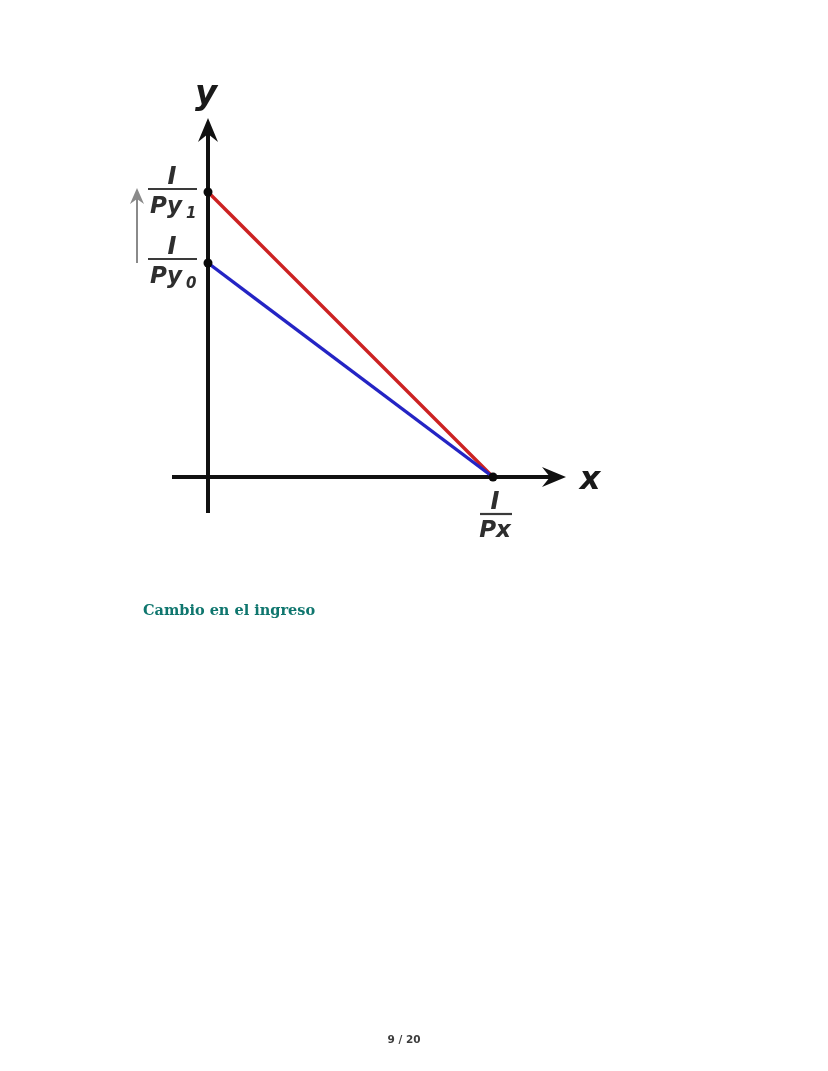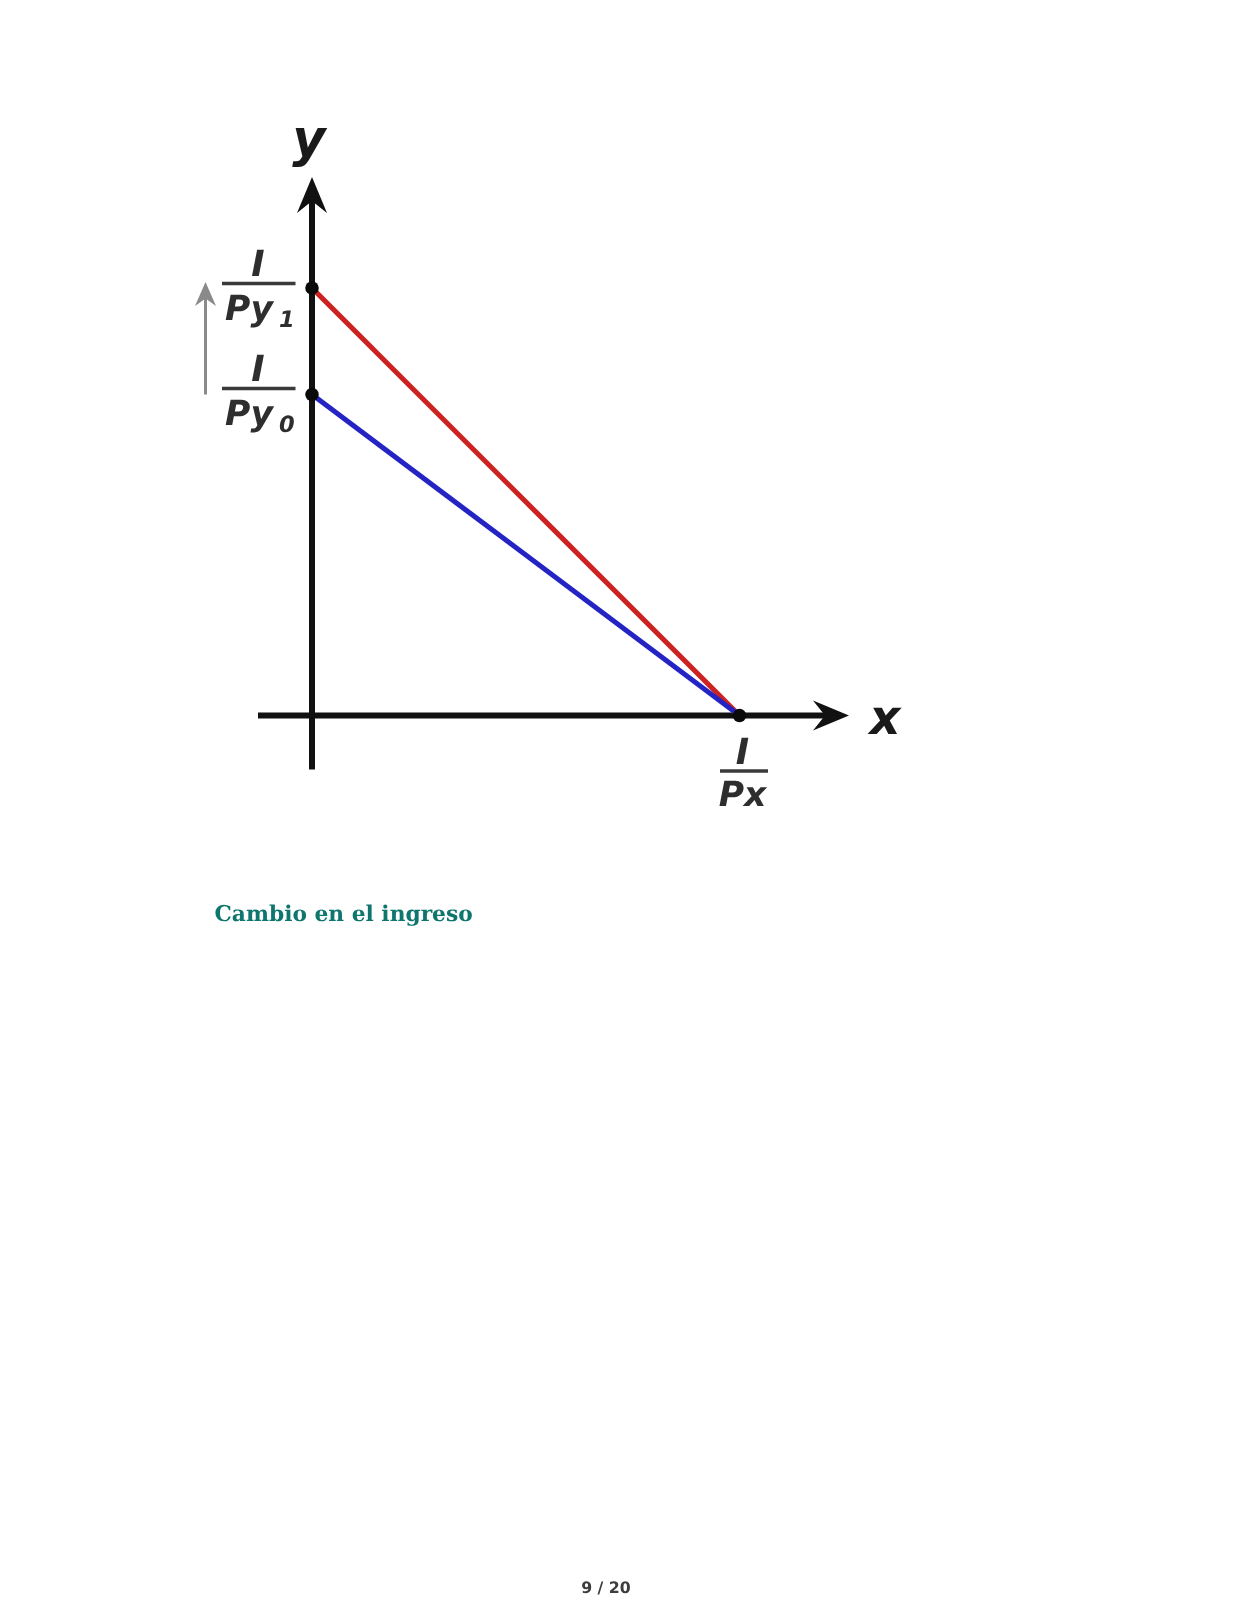--- a/index.html
+++ b/index.html
@@ -78,21 +78,20 @@
   .footer {
     position: absolute;
     left: 0;
     top: 1033px;
     width: 808px;
     text-align: center;
     font-family: "DejaVu Sans", sans-serif;
     font-size: 10.5px;
     font-weight: 600;
     color: #3d3d3d;
-    margin-top: 20px;
   }
 </style>
 </head>
 <body>
 
 <div class="page">
 
   <div class="figure-wrap">
     <svg viewBox="0 0 828 560" xmlns="http://www.w3.org/2000/svg">
 

